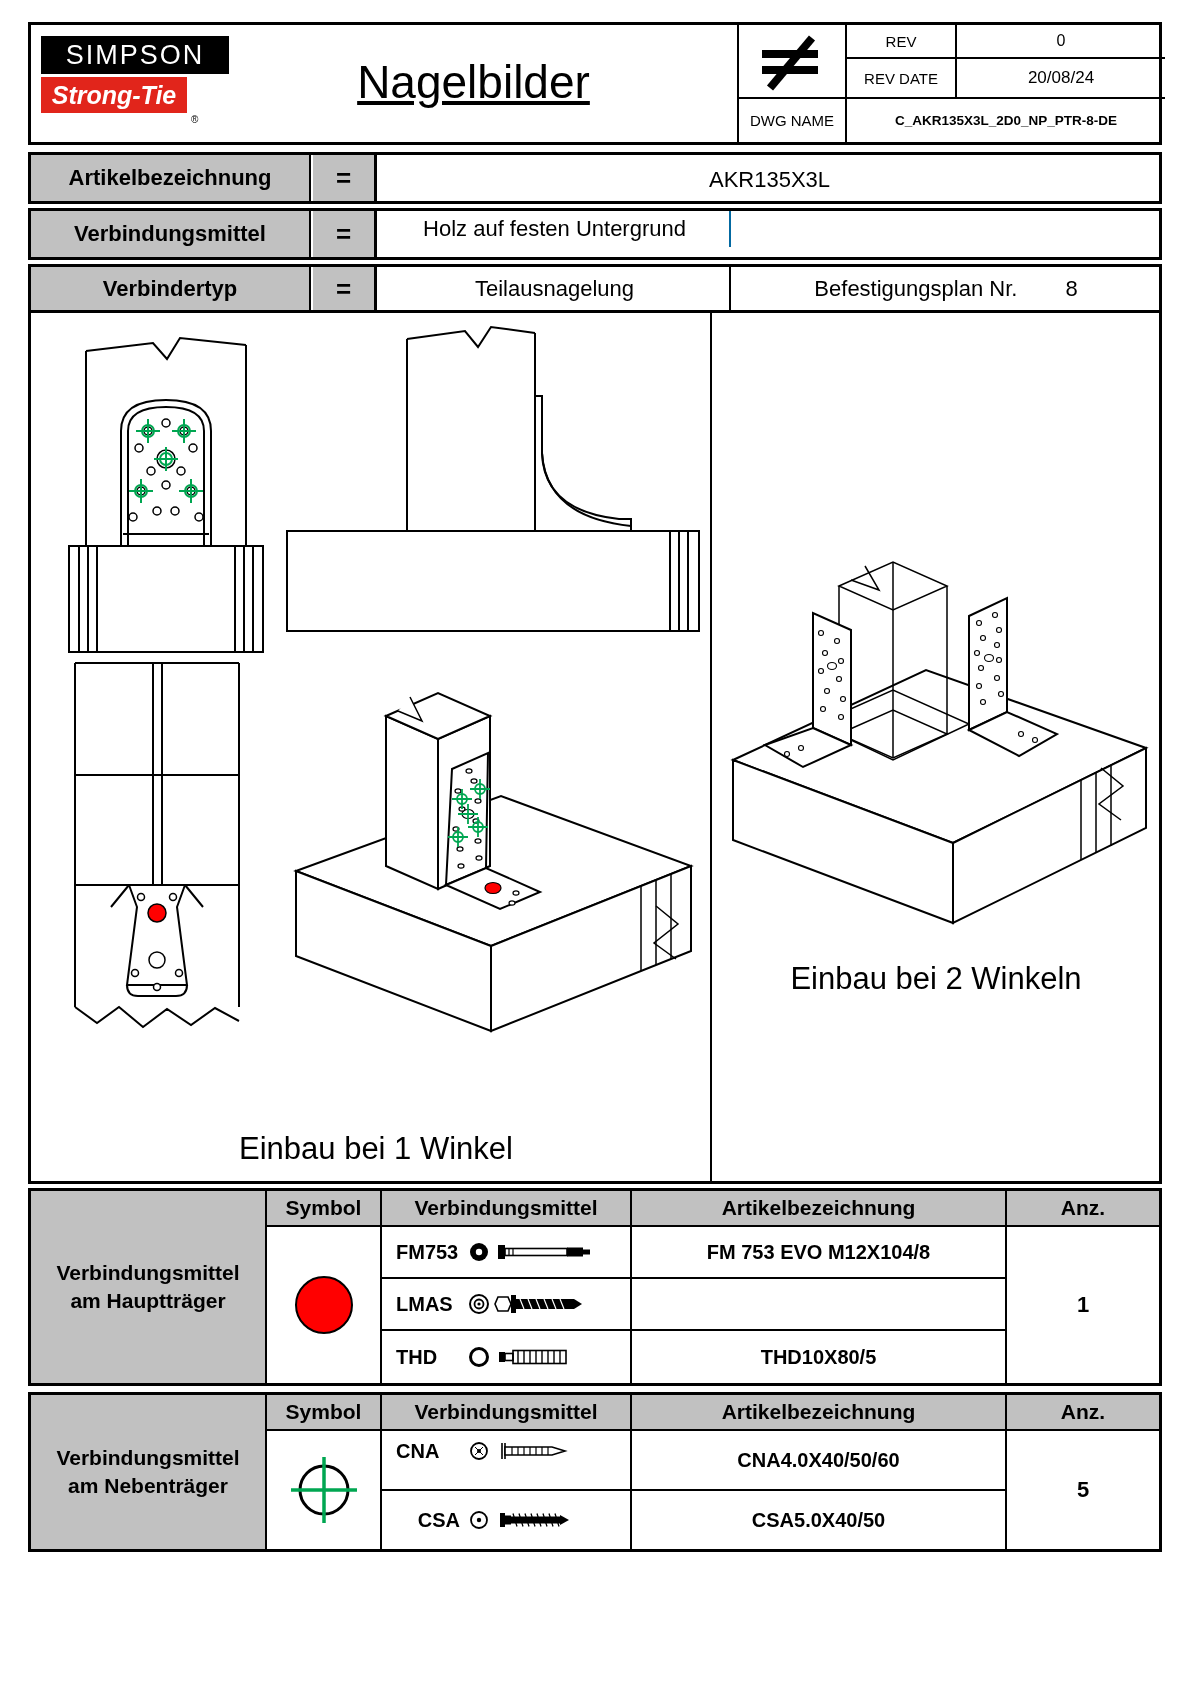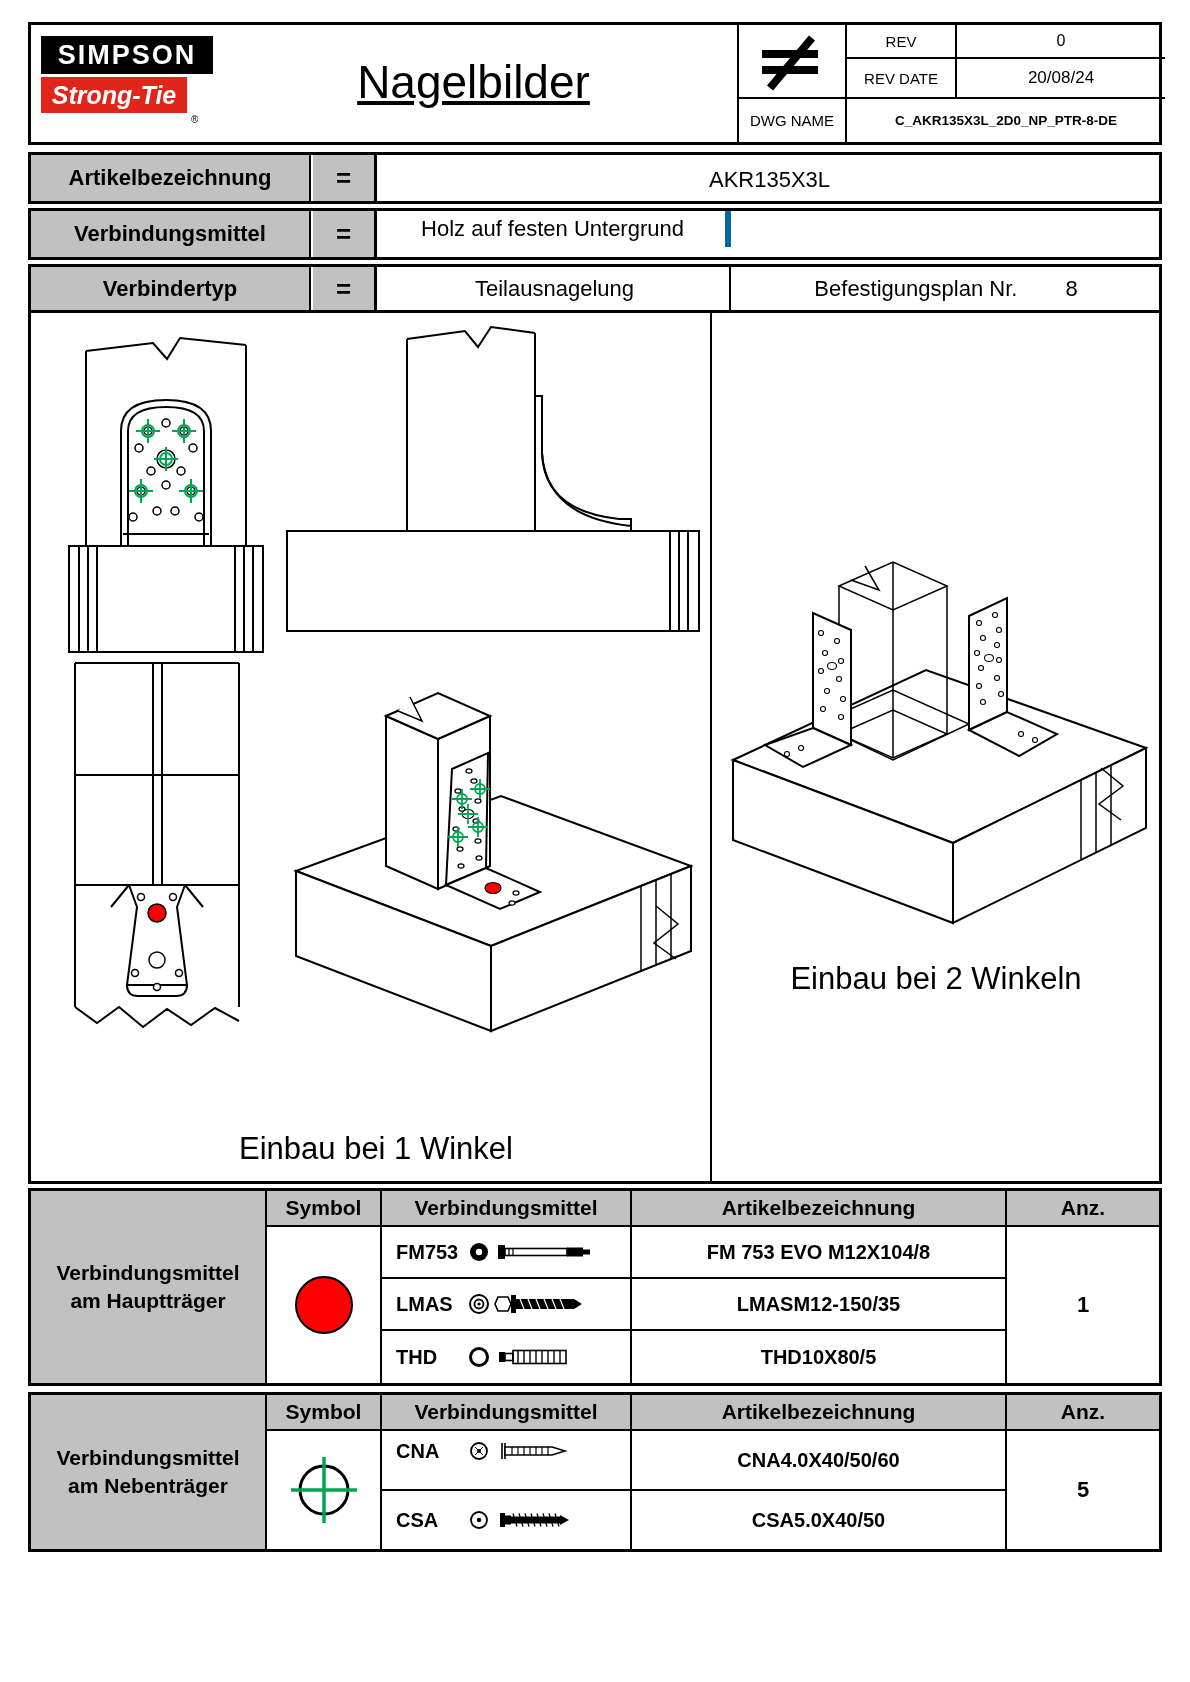--- a/index.html
+++ b/index.html
@@ -20,21 +20,21 @@
   .article { font-size:20px; font-weight:bold; }
   .caption { position:absolute; text-align:center; font-size:31px; }
   svg { display:block; }
 </style>
 </head>
 <body>
 
 <div class="box" style="left:28px;top:22px;width:1134px;height:123px;">
 
   <div class="abs" style="left:10px;top:11px;">
-    <div style="width:172px;height:38px;background:#000;color:#fff;display:flex;align-items:center;justify-content:center;font-weight:bold;font-size:27px;letter-spacing:2px;">
+    <div style="width:188px;height:38px;background:#000;color:#fff;display:flex;align-items:center;justify-content:center;font-weight:normal;font-size:27px;letter-spacing:2px;">
       <span>SIMPSON</span>
     </div>
     <div style="margin-top:3px;width:146px;height:36px;background:#e1251b;color:#fff;display:flex;align-items:center;justify-content:center;font-weight:bold;font-style:italic;font-size:25px;">
       <span>Strong-Tie</span>
     </div>
     <span style="position:absolute;left:150px;top:78px;font-size:10px;">®</span>
   </div>
 
   <div class="cell" style="left:185px;top:26px;width:515px;height:62px;">
     <span style="font-size:46px;text-decoration:underline;">Nagelbilder</span>
@@ -89,21 +89,21 @@
   </div>
 </div>
 
 <div class="box" style="left:28px;top:208px;width:1134px;height:52px;">
   <div class="cell grey" style="left:0;top:0;width:280px;height:46px;border-right:2px solid #000;">
     <span class="lbl">Verbindungsmittel</span>
   </div>
   <div class="cell grey" style="left:282px;top:0;width:64px;height:46px;border-right:3px solid #000;">
     <span class="lbl" style="font-size:26px;">=</span>
   </div>
-  <div class="cell" style="left:349px;top:0;width:351px;height:36px;border-right:6px solid #0369a1;">
+  <div class="cell" style="left:349px;top:0;width:351px;height:36px;border-right:2px solid #0369a1;">
     <span class="val">Holz auf festen Untergrund</span>
   </div>
 </div>
 
 <div class="box" style="left:28px;top:264px;width:1134px;height:50px;">
   <div class="cell grey" style="left:0;top:0;width:280px;height:44px;border-right:2px solid #000;">
     <span class="lbl">Verbindertyp</span>
   </div>
   <div class="cell grey" style="left:282px;top:0;width:64px;height:44px;border-right:3px solid #000;">
     <span class="lbl" style="font-size:26px;">=</span>
@@ -367,23 +367,20 @@
       <circle cx="11" cy="13" r="9" fill="none" stroke="#000" stroke-width="2"></circle>
       <circle cx="11" cy="13" r="4.5" fill="none" stroke="#000" stroke-width="1.8"></circle>
       <circle cx="11" cy="13" r="1.6" fill="#000"></circle>
       <polygon points="30,6 40,6 43,13 40,20 30,20 27,13" fill="#fff" stroke="#000" stroke-width="1.6"></polygon>
       <rect x="43" y="4" width="5" height="18" fill="#000"></rect>
       <rect x="48" y="8" width="58" height="10" fill="#000"></rect>
       <path d="M52,8 L56,18 M60,8 L64,18 M68,8 L72,18 M76,8 L80,18 M84,8 L88,18 M92,8 L96,18" stroke="#fff" stroke-width="1.2"></path>
       <polygon points="106,8 114,13 106,18" fill="#000"></polygon>
     </svg>
   </div>
-  <div class="cell article" style="left:601px;top:88px;width:373px;height:50px;">
-    <span>LMASM12-150/35</span>
-  </div>
 
   <div class="cell" style="left:351px;top:140px;width:248px;height:52px;justify-content:flex-start;padding-left:14px;gap:8px;">
     <span class="code" style="width:64px;text-align:left;">THD</span>
     <svg width="135" height="26" viewBox="0 0 135 26">
       <circle cx="11" cy="13" r="8.5" fill="none" stroke="#000" stroke-width="3"></circle>
       <rect x="31" y="8" width="6" height="10" fill="#000"></rect>
       <rect x="37" y="9.5" width="8" height="7" fill="none" stroke="#000" stroke-width="1.6"></rect>
       <rect x="45" y="6.5" width="53" height="13" fill="none" stroke="#000" stroke-width="1.6"></rect>
       <path d="M50,6.5 V19.5 M56,6.5 V19.5 M62,6.5 V19.5 M68,6.5 V19.5 M74,6.5 V19.5 M80,6.5 V19.5 M86,6.5 V19.5 M92,6.5 V19.5" stroke="#000" stroke-width="1.4"></path>
     </svg>
@@ -438,21 +435,21 @@
       <path d="M34,5 V21 M37,5 V21" stroke="#000" stroke-width="1.6"></path>
       <polygon points="37,9 84,9 97,13 84,17 37,17" fill="#fff" stroke="#000" stroke-width="1.6"></polygon>
       <path d="M44,9 V17 M50,9 V17 M56,9 V17 M62,9 V17 M68,9 V17 M74,9 V17 M80,9 V17" stroke="#000" stroke-width="1.2"></path>
     </svg>
   </div>
   <div class="cell article" style="left:601px;top:36px;width:373px;height:58px;">
     <span>CNA4.0X40/50/60</span>
   </div>
 
   <div class="cell" style="left:351px;top:96px;width:248px;height:58px;justify-content:flex-start;padding-left:14px;gap:8px;">
-    <span class="code" style="width:64px;text-align:left;">CSA</span>
+    <span class="code" style="width:64px;text-align:right;">CSA</span>
     <svg width="135" height="26" viewBox="0 0 135 26">
       <circle cx="11" cy="13" r="8" fill="none" stroke="#000" stroke-width="1.8"></circle>
       <circle cx="11" cy="13" r="2.2" fill="#000"></circle>
       <rect x="32" y="6" width="5" height="14" fill="#000"></rect>
       <rect x="37" y="8.5" width="6" height="9" fill="#000"></rect>
       <path d="M43,13 H92" stroke="#000" stroke-width="7"></path>
       <path d="M45,6.5 L49,19.5 M51,6.5 L55,19.5 M57,6.5 L61,19.5 M63,6.5 L67,19.5 M69,6.5 L73,19.5 M75,6.5 L79,19.5 M81,6.5 L85,19.5 M87,6.5 L91,19.5" stroke="#000" stroke-width="1.3"></path>
       <polygon points="92,8 101,13 92,18" fill="#000"></polygon>
     </svg>
   </div>

